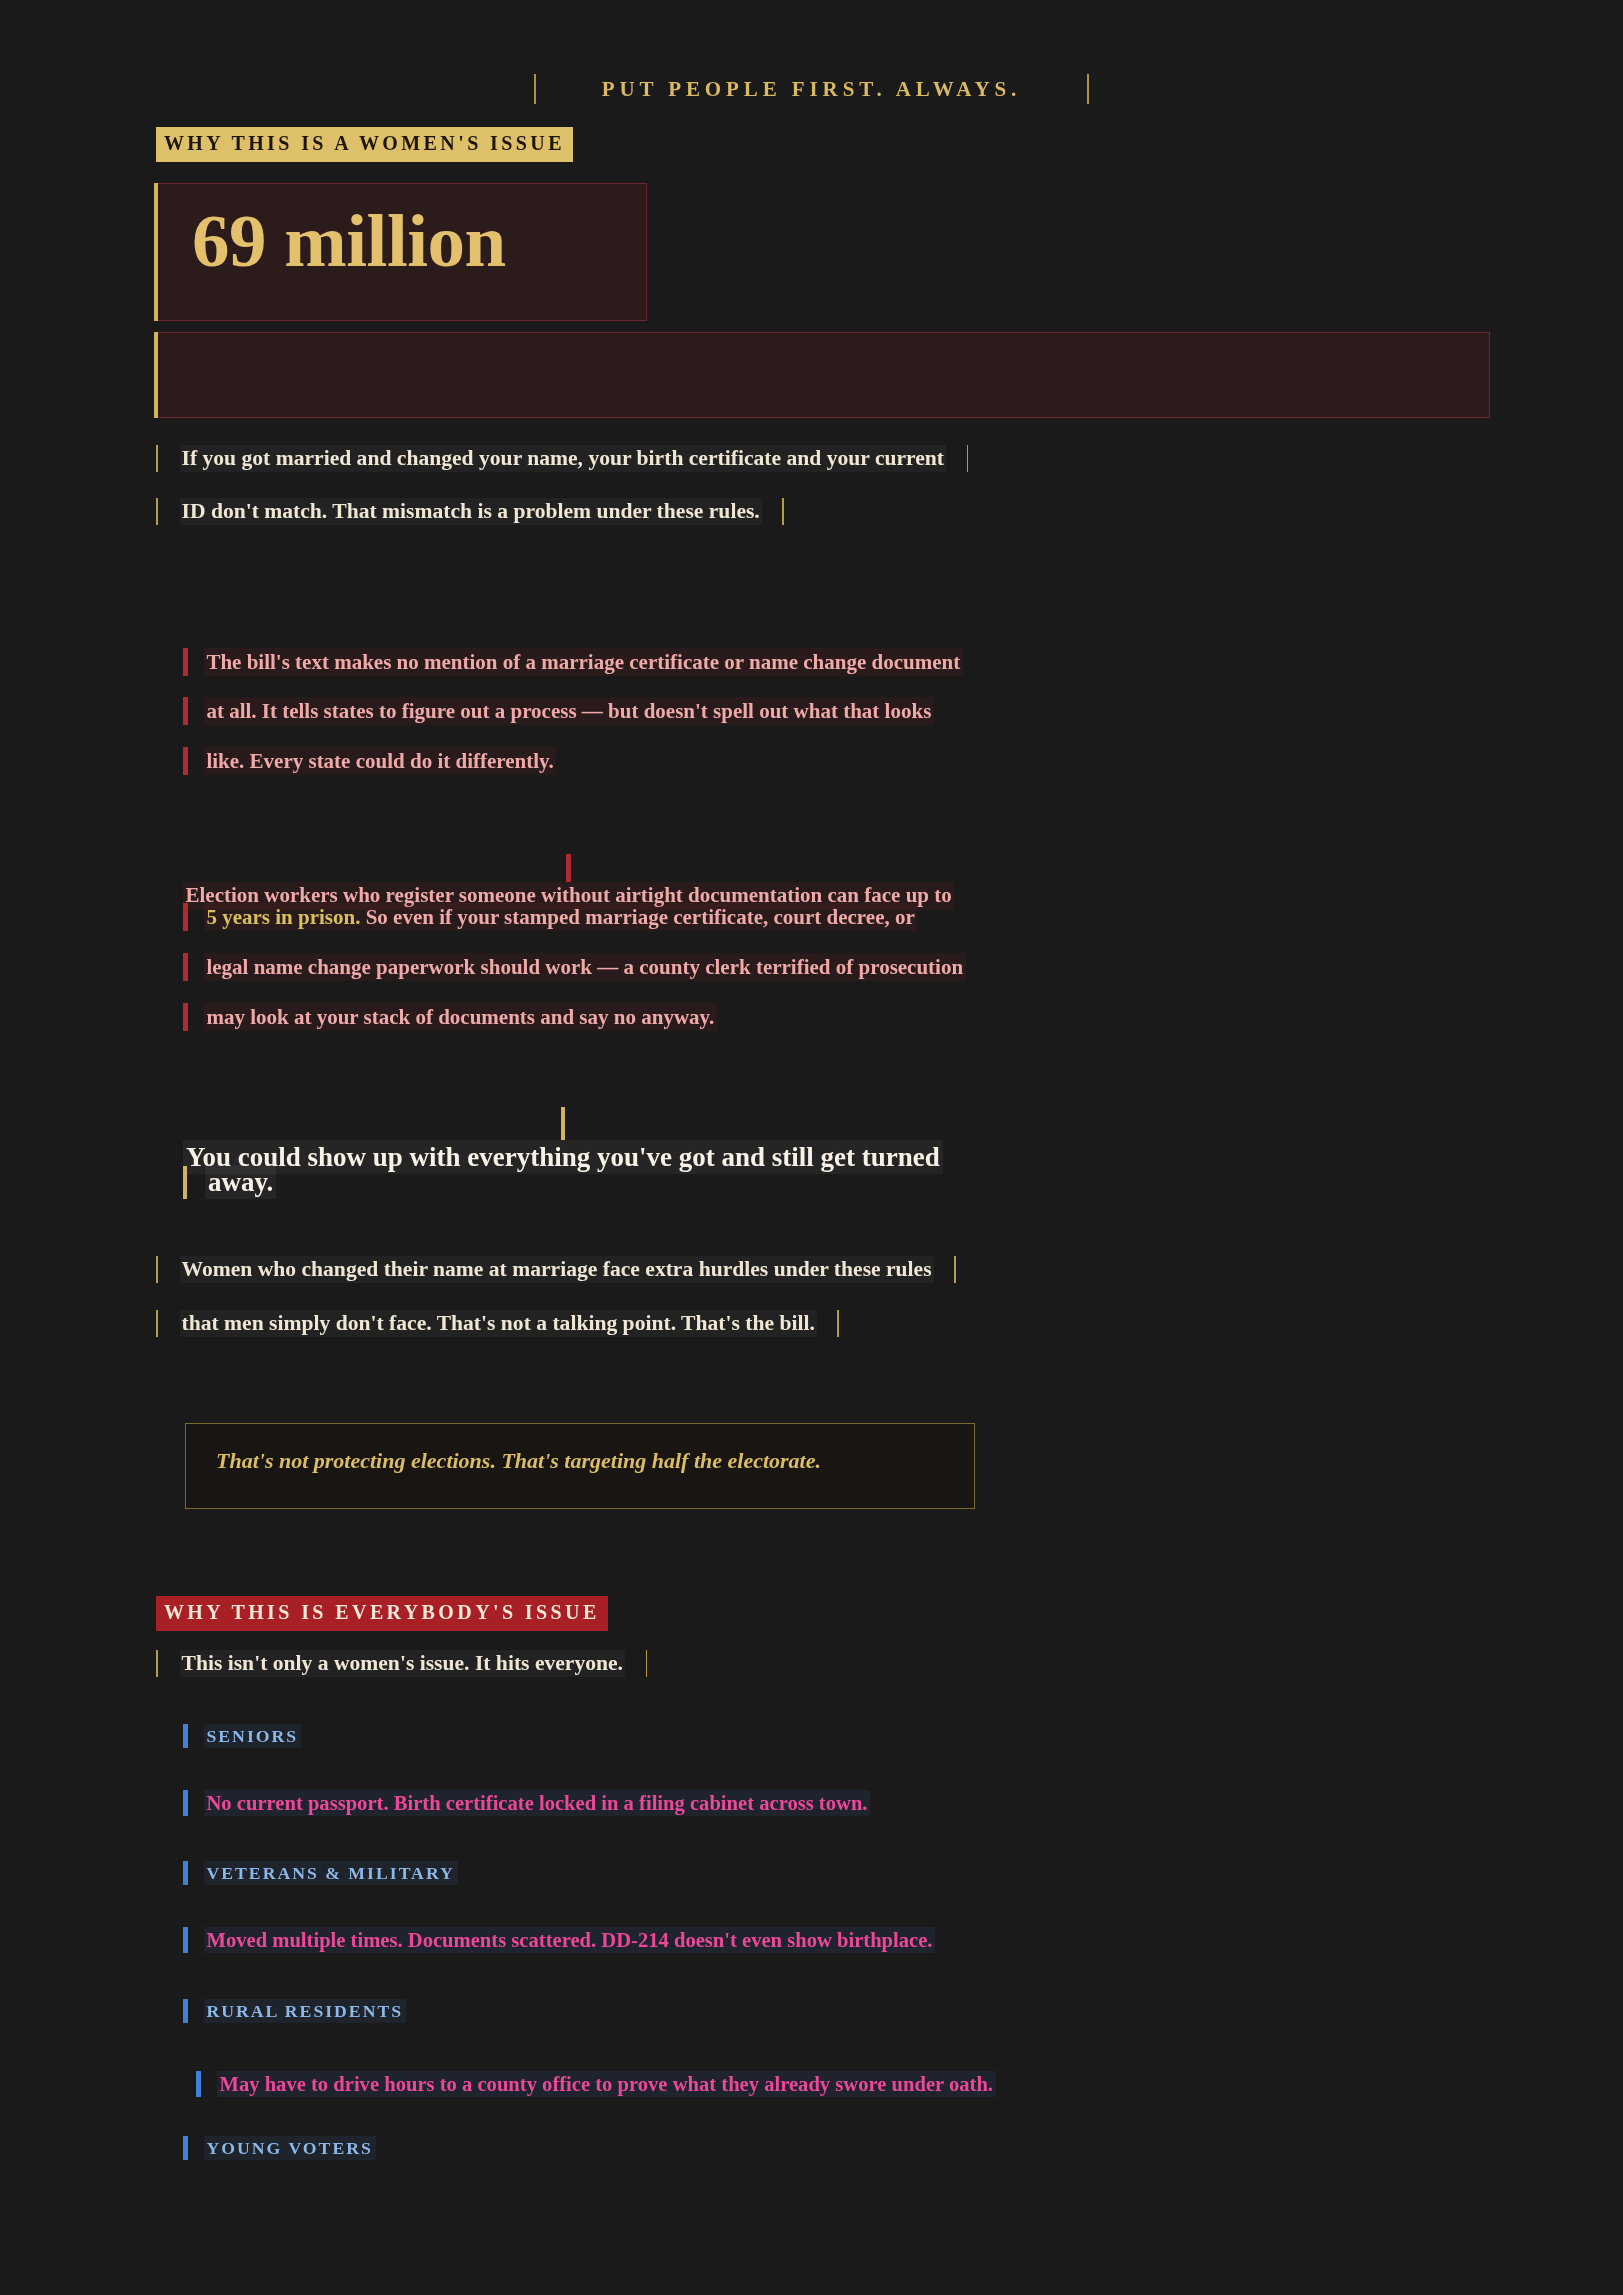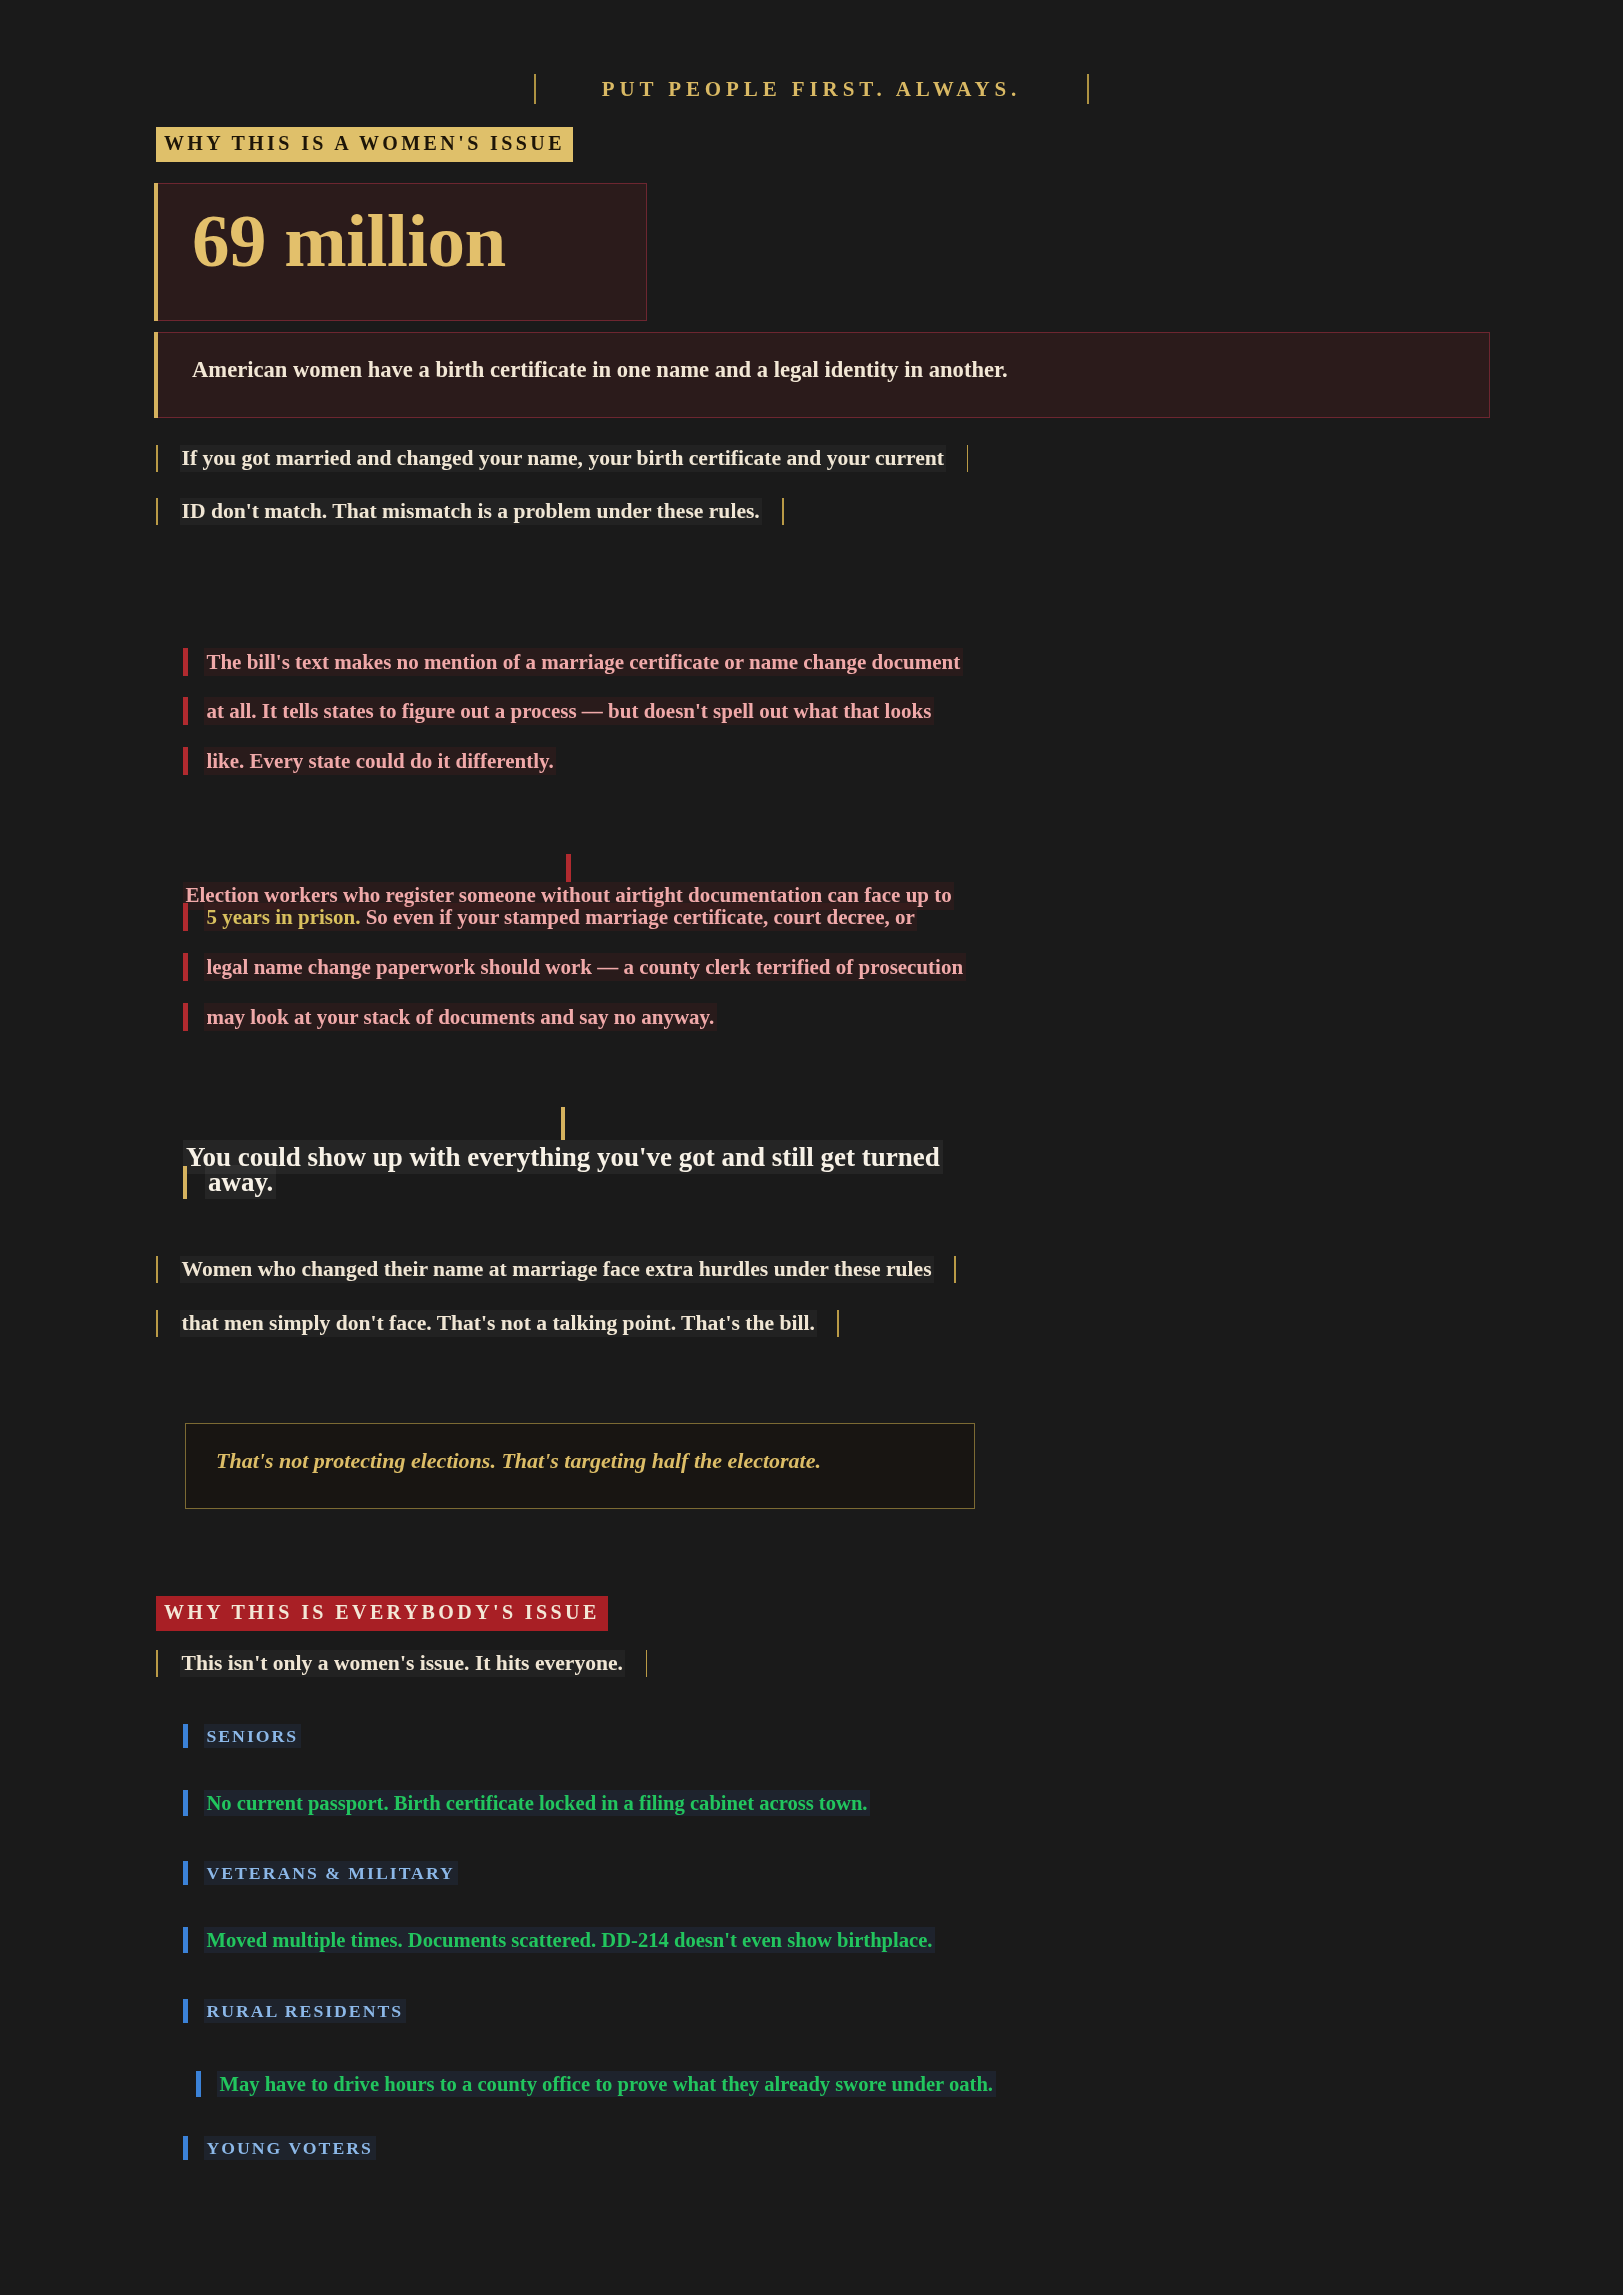--- a/index.html
+++ b/index.html
@@ -124,21 +124,21 @@
   
   .grp-label-row .bar { width: 4.9px; height: 23.6px; background: #3b82d8; flex: 0 0 auto; }
   .grp-label-row .gap-a { width: 15.7px; flex: 0 0 auto; }
   .grp-label-row .txt {
     color: #8cb8e8; font-size: 17.7px; font-weight: 700; letter-spacing: 2px;
     white-space: nowrap; background: rgba(60,110,190,0.11); padding: 1.5px 2.9px;
   }
   .grp-desc-row .bar { width: 4.9px; height: 25.5px; background: #3b82d8; flex: 0 0 auto; }
   .grp-desc-row .gap-a { width: 15.7px; flex: 0 0 auto; }
   .grp-desc-row .txt {
-    color: #22c55e; font-size: 20.6px; font-weight: 700; white-space: nowrap;
+    color: #ec4899; font-size: 20.6px; font-weight: 700; white-space: nowrap;
     background: rgba(60,100,180,0.13); padding: 1.5px 2.9px;
   }
 </style>
 </head>
 <body>
 
 <div class="page">
 
   <div class="kicker-row">
     <span class="kicker-tick"></span>
@@ -147,21 +147,20 @@
   </div>
 
   <div class="badge-gold">WHY THIS IS A WOMEN'S ISSUE</div>
 
   <div class="stat-panel"></div>
   <div class="stat-bar"></div>
   <div class="stat-number">69 million</div>
 
   <div class="cap-panel"></div>
   <div class="cap-bar"></div>
-  <div class="cap-text">American women have a birth certificate in one name and a legal identity in another.</div>
 
   <div class="line-row gold-line" style="left:156px; top:445px;">
     <span class="tick"></span>
     <span class="gap-a"></span>
     <span class="txt">If you got married and changed your name, your birth certificate and your current</span>
     <span style="width:20.6px;flex:0 0 auto"></span>
     <span class="tick"></span>
   </div>
   <div class="line-row gold-line" style="left:156px; top:498px;">
     <span class="tick"></span>

